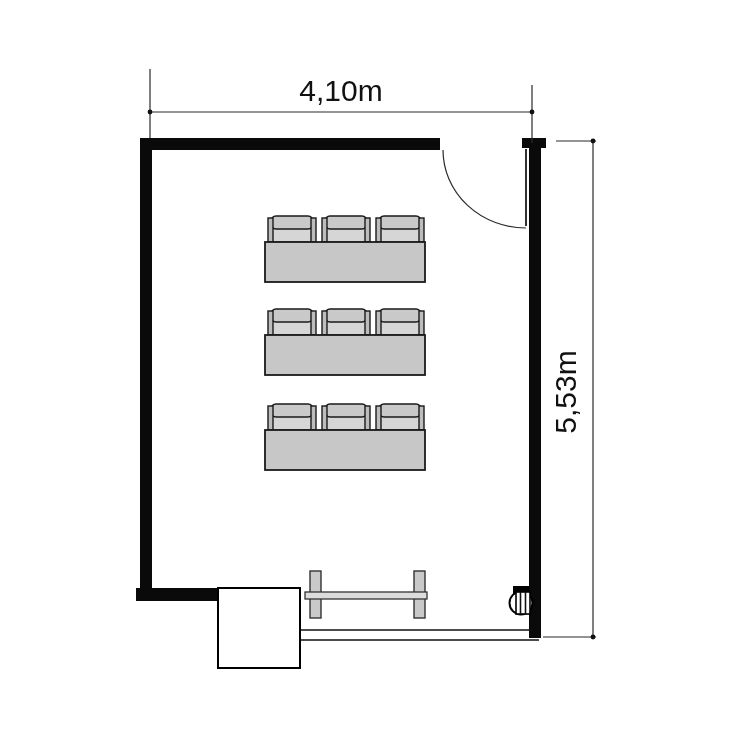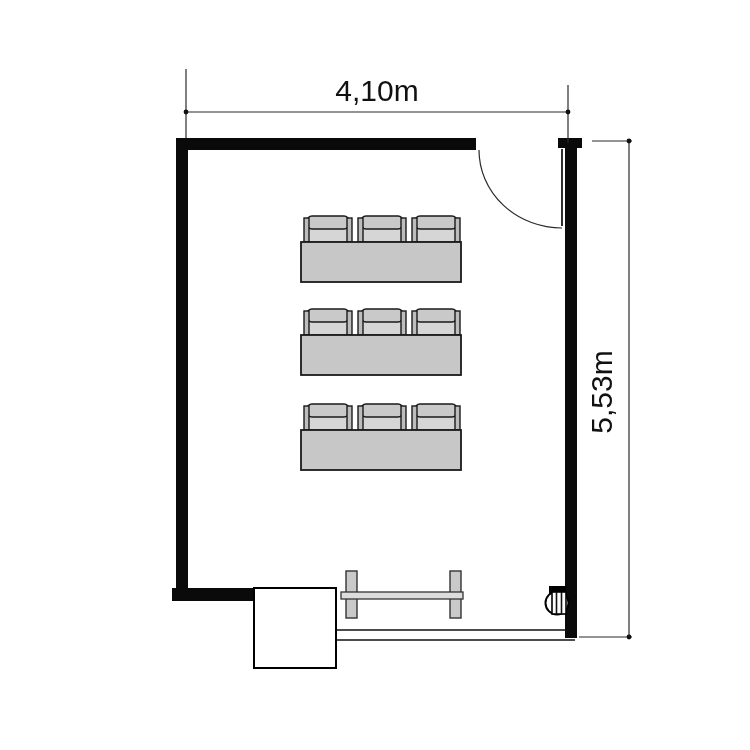--- a/index.html
+++ b/index.html
@@ -9,21 +9,20 @@
     height: 750px;
     background: #ffffff;
     font-family: "Liberation Sans", sans-serif;
   }
   .canvas-wrap {
     position: relative;
     width: 596px;
     height: 750px;
     background: #ffffff;
     overflow: hidden;
-    padding-left: 36px;
   }
   svg { display: block; }
   .wall        { fill: #0a0a0a; stroke: none; }
   .thinline    { stroke: #111111; stroke-width: 1.6; fill: none; }
   .doorline    { stroke: #1a1a1a; stroke-width: 1.8; fill: none; }
   .doorarc     { stroke: #2a2a2a; stroke-width: 1.2; fill: none; }
   .table       { fill: #c7c7c7; stroke: #1a1a1a; stroke-width: 1.8; }
   .chair-seat  { fill: #d6d6d6; stroke: #2a2a2a; stroke-width: 1.2; }
   .chair-back  { fill: #c9c9c9; stroke: #1a1a1a; stroke-width: 1.6; }
   .chair-arm   { fill: #bdbdbd; stroke: #1a1a1a; stroke-width: 1.4; }

